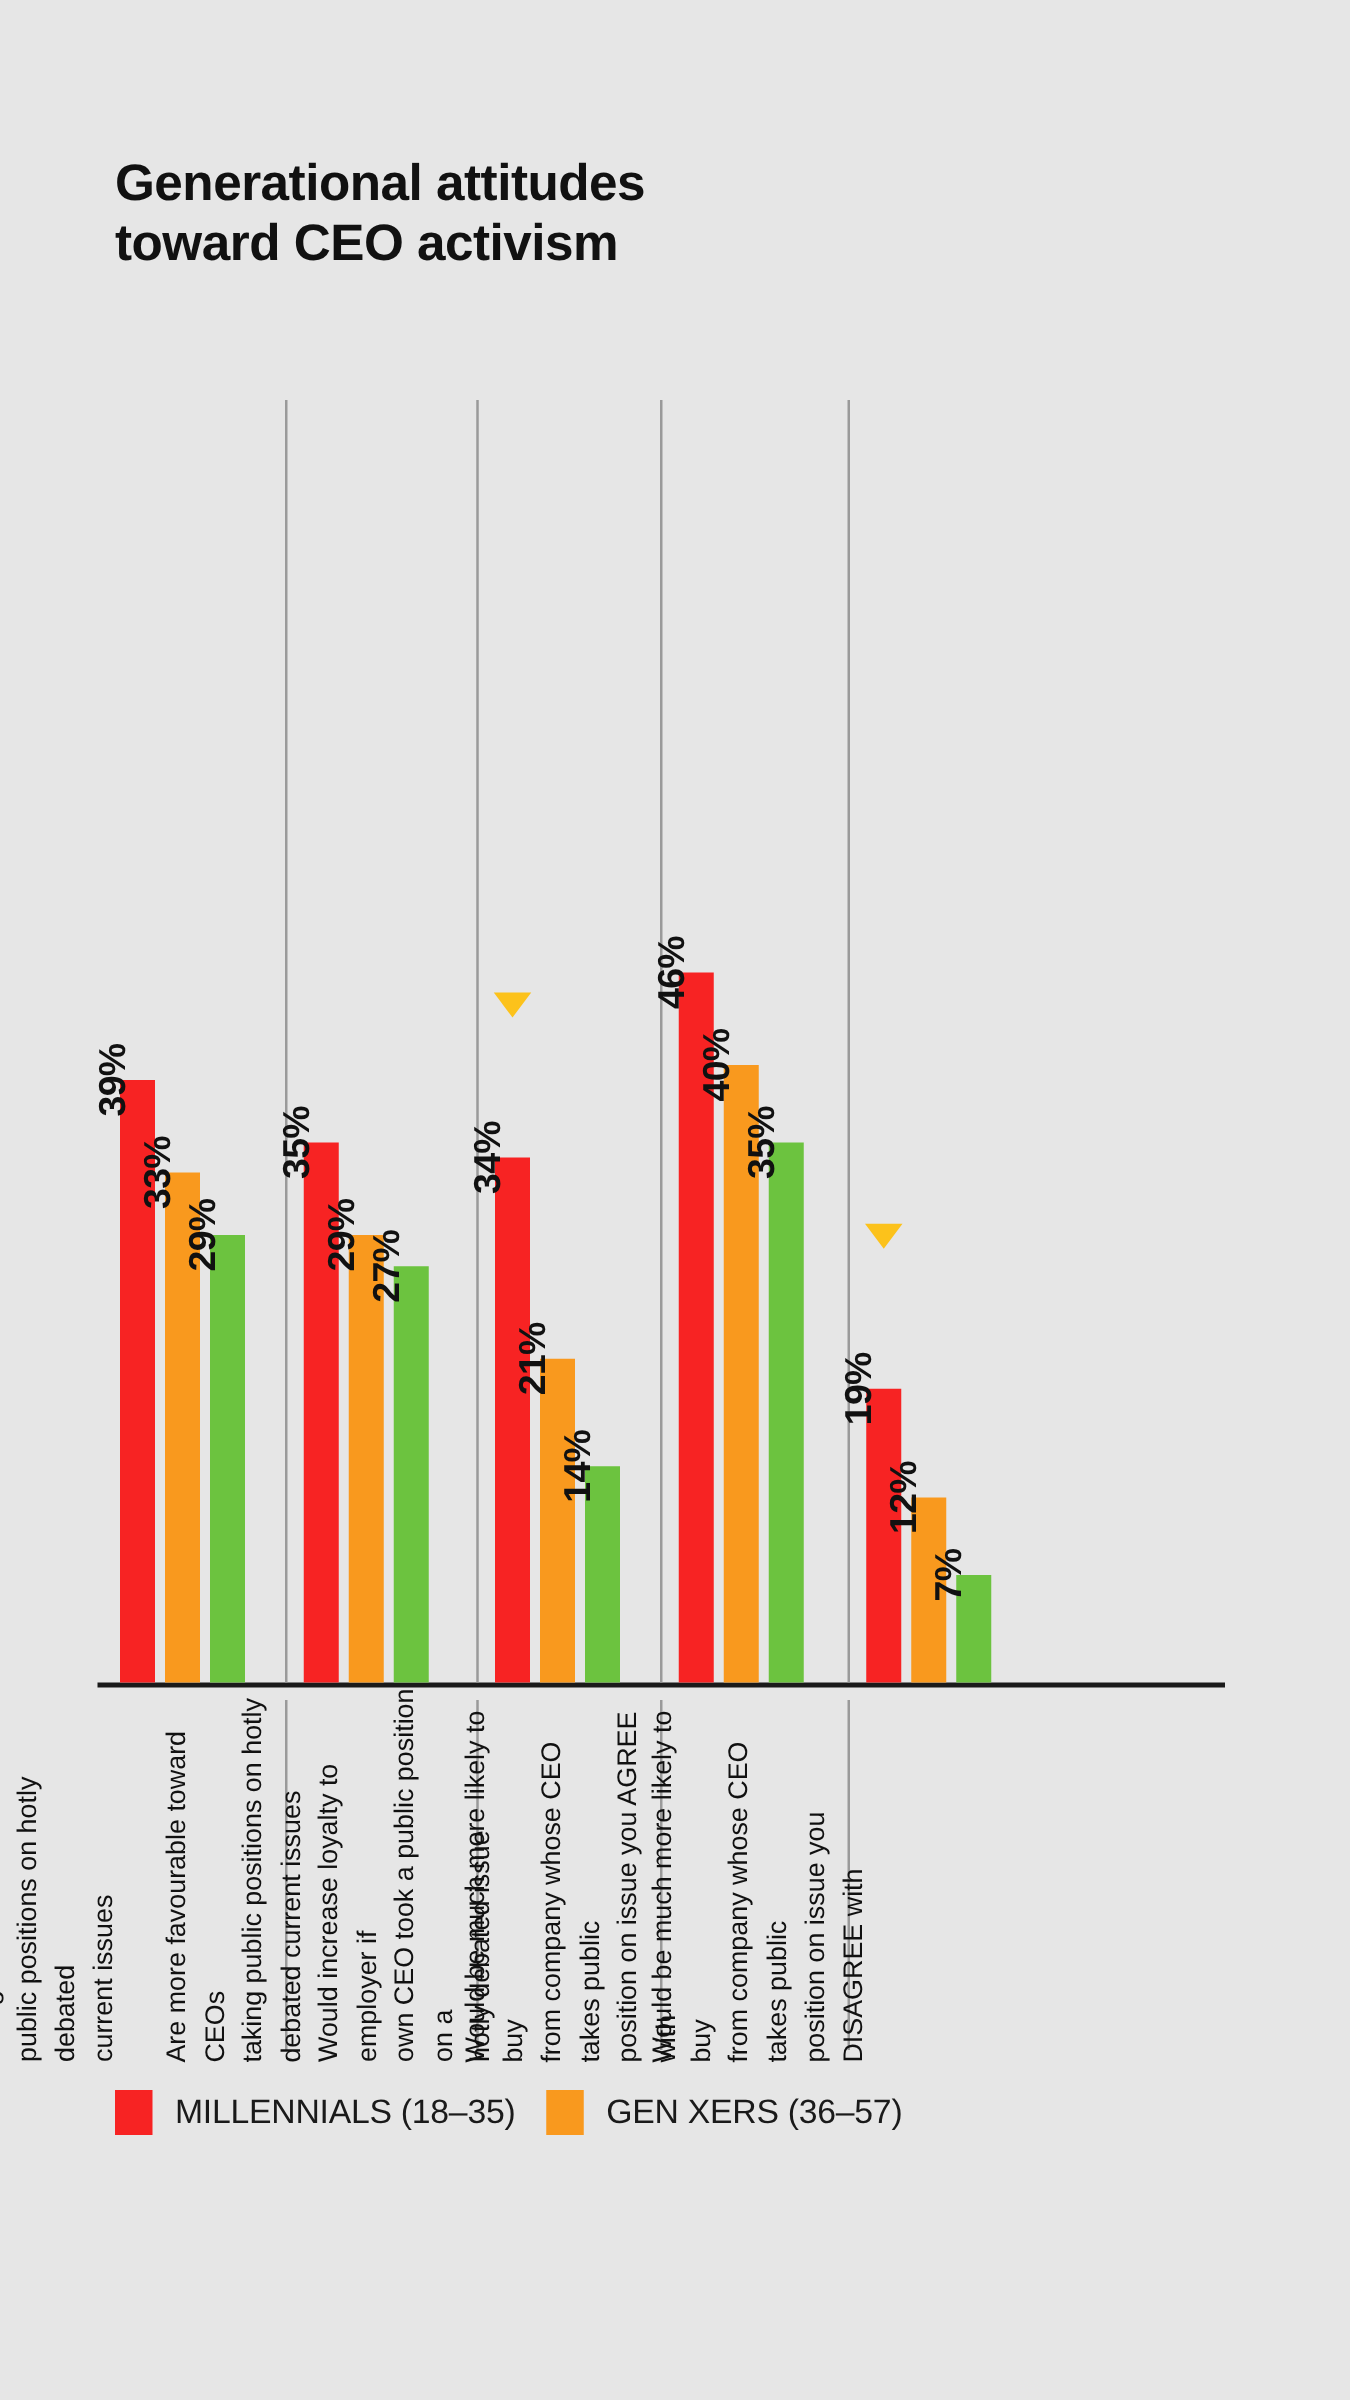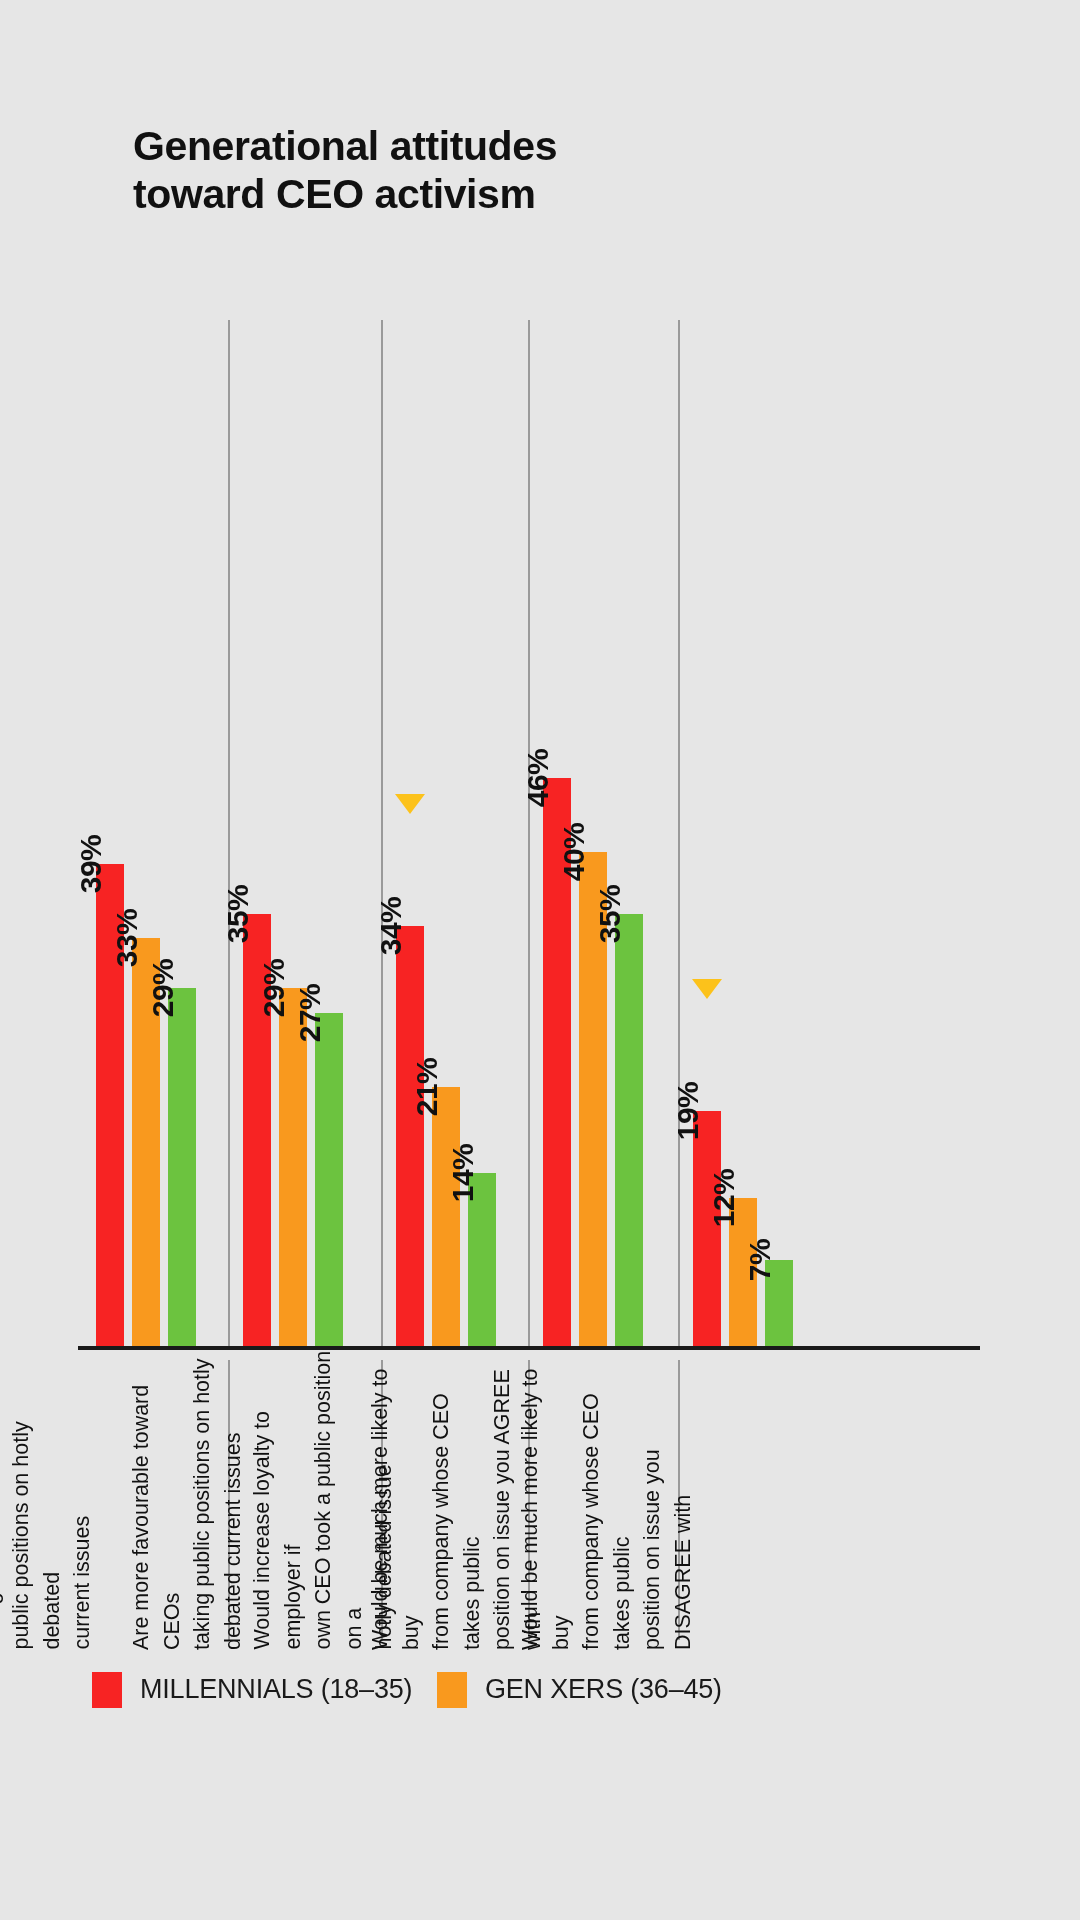--- a/index.html
+++ b/index.html
@@ -13,21 +13,20 @@
 
   .title {
     position: absolute;
     left: 92px; top: 122px;
     font-size: 41px;
     font-weight: bold;
     line-height: 1.18;
     color: #111111;
     letter-spacing: -0.4px;
     white-space: pre-line;
-    margin-left: 41px;
   }
 
   
   #plot {
     position: absolute;
     left: 78px; top: 250px;
     width: 902px; height: 1100px;
   }
   
   #axis {
@@ -285,18 +284,18 @@
     </div>
 
   <div id="legend">
     <div class="legrow">
       <div class="legitem first">
         <div class="swatch" style="background: rgb(247, 35, 35);"></div>
         <div class="legtext">MILLENNIALS (18–35)</div>
       </div>
       <div class="legitem">
         <div class="swatch" style="background: rgb(249, 153, 30);"></div>
-        <div class="legtext">GEN XERS (36–45)</div>
+        <div class="legtext">GEN XERS (36–57)</div>
       </div>
     </div>
   </div>
 
 </div>
 
 </body></html>

